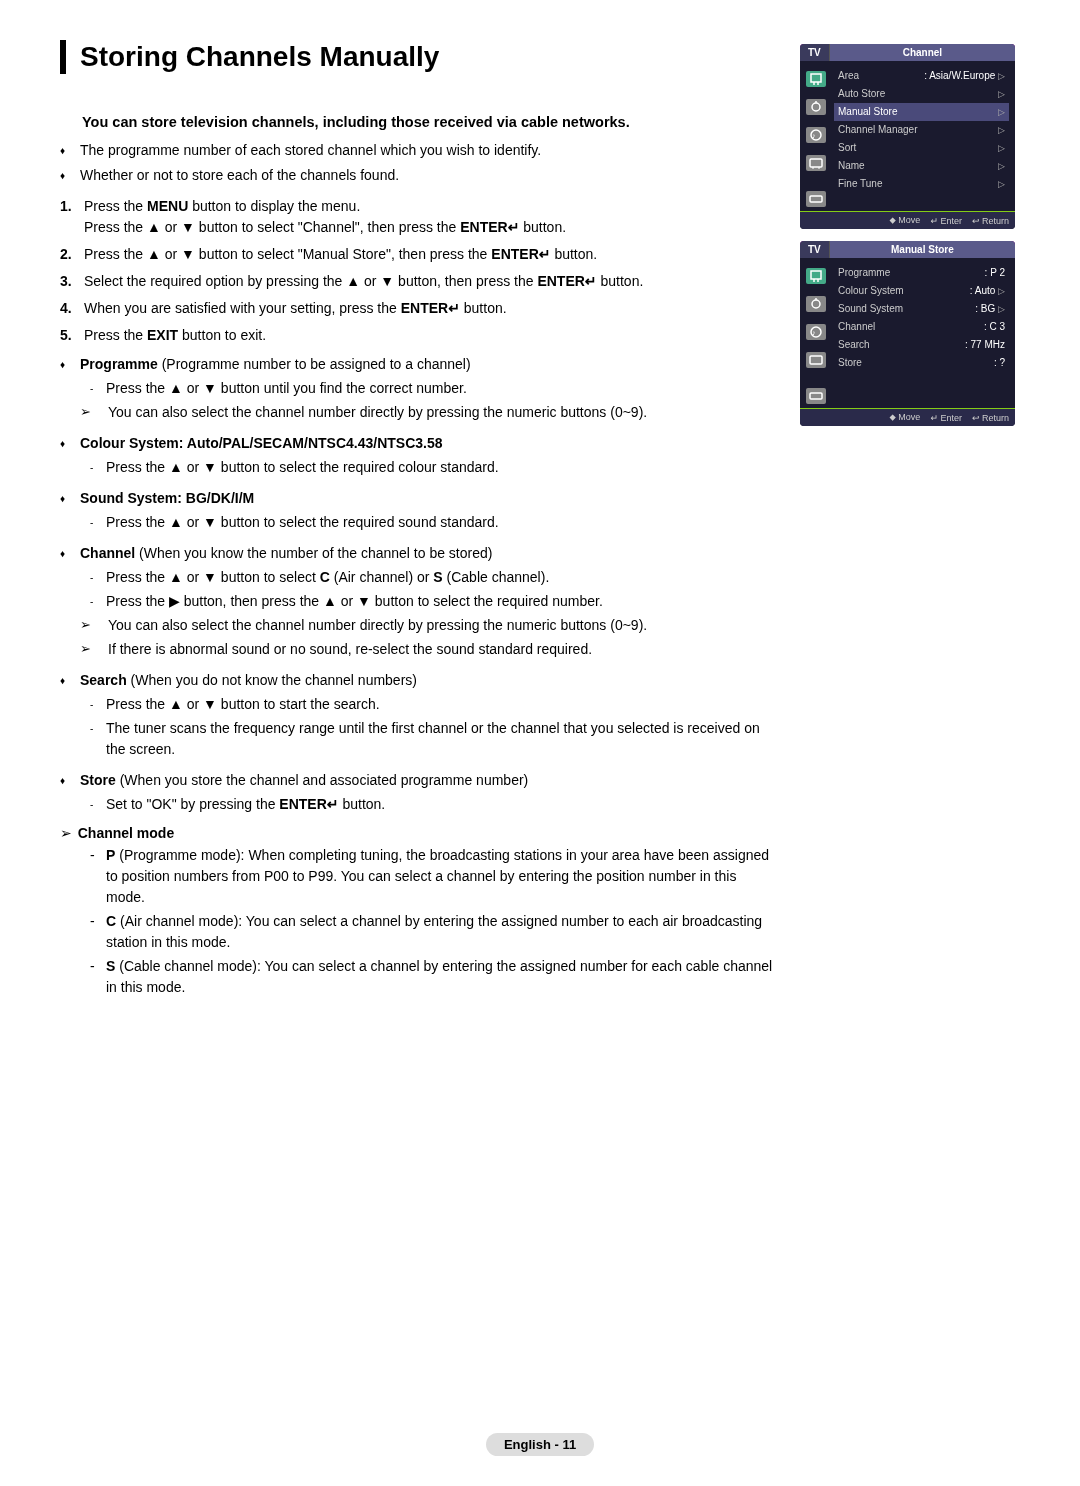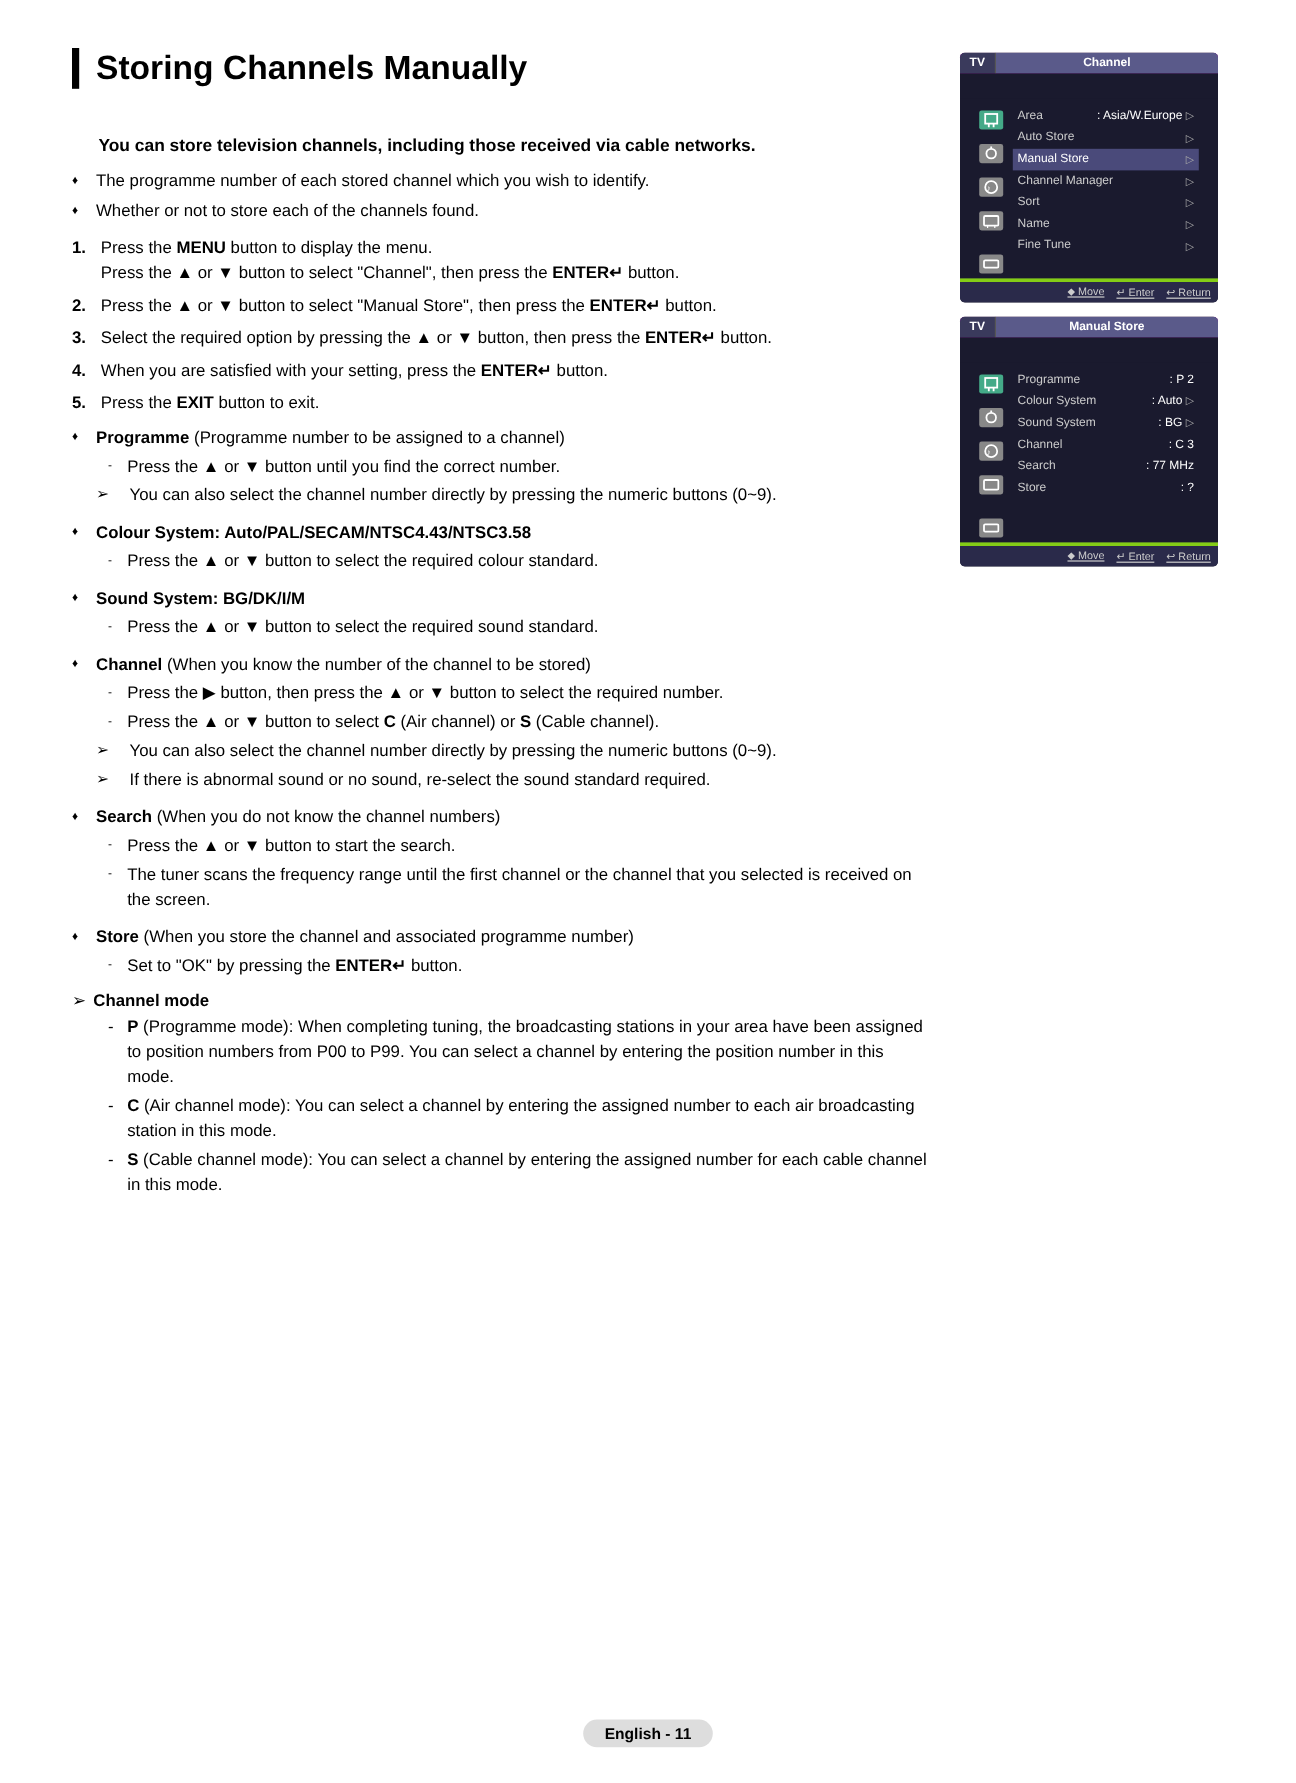--- a/index.html
+++ b/index.html
@@ -178,23 +178,22 @@
     }
     .tv-header .tv-title {
       flex: 1;
       text-align: center;
       padding: 3px 4px;
       background: #5a5a8a;
     }
 
     .tv-body {
       background: #1a1a2e;
-      padding: 4px 12px;
-      display: flex;
-      margin-top: 21px;
+      padding: 4px 2px;
+      display: flex;
     }
     .tv-icons {
       width: 28px;
       display: flex;
       flex-direction: column;
       align-items: center;
       padding-top: 2px;
       gap: 12px;
     }
     .tv-icon {
@@ -237,22 +236,21 @@
     }
 
     .tv-footer {
       background: #2a2a4a;
       padding: 3px 6px;
       display: flex;
       justify-content: flex-end;
       gap: 10px;
       font-size: 9px;
       color: #ccc;
-      border-top: 3px solid #84cc16;
-      text-decoration: underline;
+      border-top: 1px solid #84cc16;
     }
     .tv-footer span {
       display: flex;
       align-items: center;
       gap: 2px;
     }
 
     
     .bold { font-weight: bold; }
 
@@ -355,22 +353,22 @@
             </ul>
           </li>
         </ul>
       </div>
 
       <div class="section-block">
         <ul class="bullet-list">
           <li>
             <b>Channel</b> (When you know the number of the channel to be stored)
             <ul class="sub-dash">
+              <li>Press the ▲ or ▼ button to select <b>C</b> (Air channel) or <b>S</b> (Cable channel).</li>
               <li>Press the ▶ button, then press the ▲ or ▼ button to select the required number.</li>
-              <li>Press the ▲ or ▼ button to select <b>C</b> (Air channel) or <b>S</b> (Cable channel).</li>
             </ul>
             <div class="arrow-note">You can also select the channel number directly by pressing the numeric buttons (0~9).</div>
             <div class="arrow-note">If there is abnormal sound or no sound, re-select the sound standard required.</div>
           </li>
         </ul>
       </div>
 
       <div class="section-block">
         <ul class="bullet-list">
           <li>

